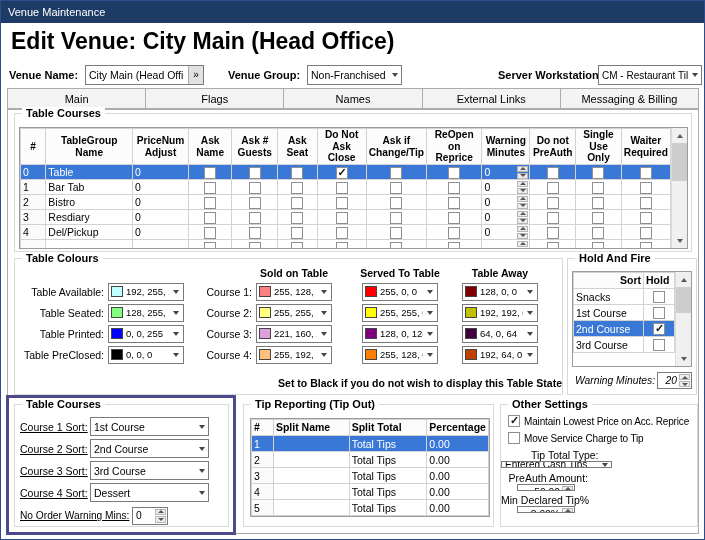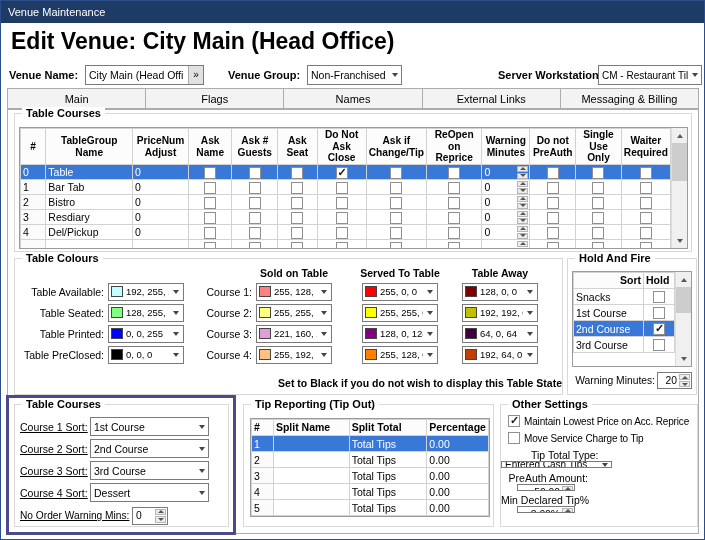--- a/index.html
+++ b/index.html
@@ -64,21 +64,21 @@
   .tcrow { position:absolute; left:5px; height:19px; display:flex; align-items:center; }
   .state-label { width:88px; text-align:right; padding-right:4px; font-size:10.5px; white-space:nowrap; }
   .course-label { width:70px; text-align:right; padding-right:4px; margin-left:2px; font-size:10.5px; white-space:nowrap; }
   .ccombo { width:76px; height:18px; display:flex; align-items:center; background:#fff; border:1px solid #7a7a7a; padding:0 1px 0 2px; flex:none; }
   .ccombo.served { margin-left:30px; }
   .ccombo.away { margin-left:24px; }
   .swatch { width:12px; height:11px; border:1px solid #444; margin-right:3px; flex:none; }
   .rgb { flex:1; font-size:9.5px; white-space:nowrap; overflow:hidden; }
   .tc-footer { position:absolute; bottom:5px; left:0; right:0; text-align:right; font-weight:bold; font-size:10.5px; white-space:nowrap; }
   
-  .hf-warn { position:absolute; right:4px; bottom:5px; display:flex; align-items:center; }
+  .hf-warn { position:absolute; right:4px; bottom:5px; display:flex; align-items:center;font-style:italic; }
   .hf-warn .lab { font-size:10.3px; margin-right:2px; white-space:nowrap; }
   
   .course-row { position:absolute; left:5px; height:19px; display:flex; align-items:center; }
   .tc-label { width:70px; text-align:right; padding-right:5px; font-size:10.5px; white-space:nowrap;text-decoration:underline; }
   .tc-label.wide { width:112px; font-size:10.2px; }
   
   .os-cbrow { position:absolute; left:7px; display:flex; align-items:center; height:14px; }
   .os-cbrow .cb { margin-right:4px; flex:none; }
   .os-cb-label { font-size:10px; letter-spacing:-0.15px; white-space:nowrap; }
   .os-field { position:absolute; left:0; display:flex; align-items:center; height:19px;flex-direction:column; }

